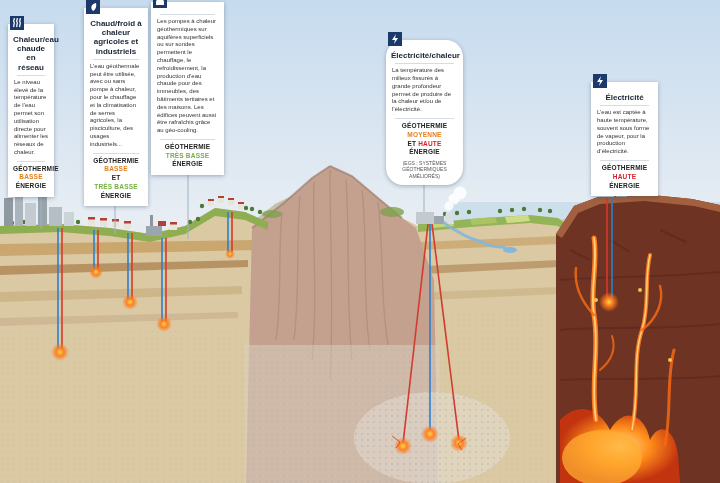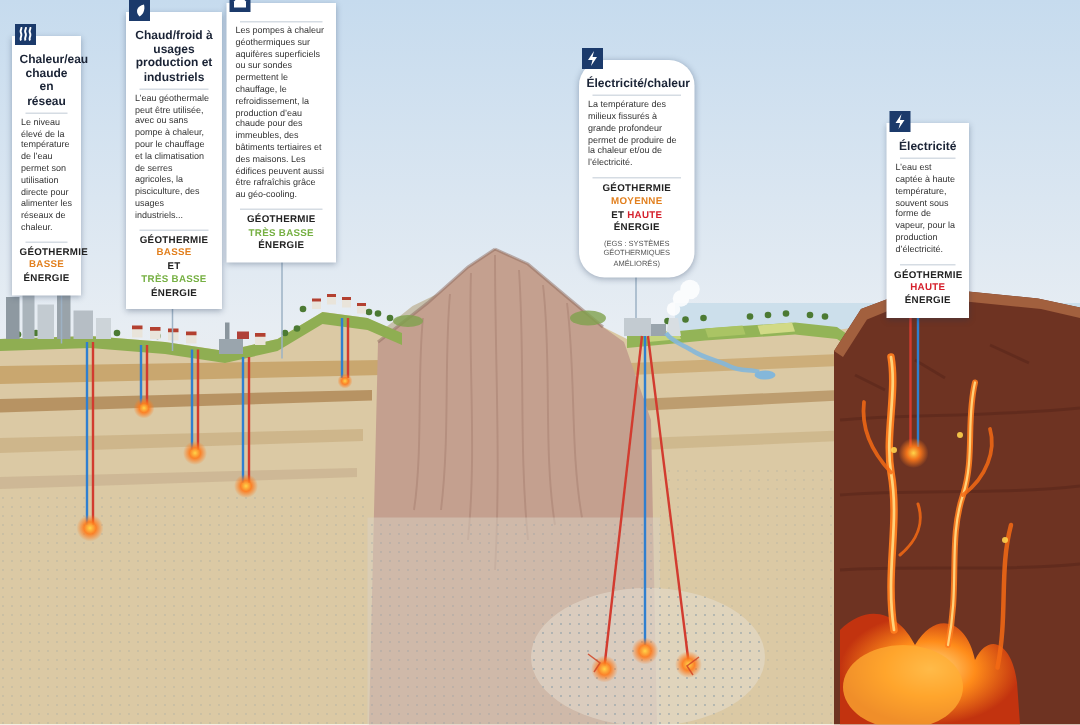--- a/index.html
+++ b/index.html
@@ -287,21 +287,21 @@
     <span class="l">ÉNERGIE</span>
   </div>
 </div>
 
 <div class="callout" style="left:84px;top:8px;width:64px;">
   <div class="icon-sq">
     <svg width="10" height="10" viewBox="0 0 10 10">
           <path d="M5,9 C2,6 3,2 8,1 C9,5 7,8 5,9 Z" fill="#fff"></path>
         </svg>
   </div>
-  <h3>Chaud/froid à usages production et industriels</h3>
+  <h3>Chaud/froid à chaleur agricoles et industriels</h3>
   <div class="rule"></div>
   <p>L’eau géothermale peut être utilisée, avec ou sans pompe à chaleur, pour le chauffage et la climatisation de serres agricoles, la pisciculture, des usages industriels...</p>
   <div class="rule"></div>
   <div class="energy">
     <span class="l">GÉOTHERMIE</span>
     <span class="l basse">BASSE</span>
     <span class="l">ET</span>
     <span class="l tres-basse">TRÈS BASSE</span>
     <span class="l">ÉNERGIE</span>
   </div>
@@ -338,21 +338,21 @@
     <span class="l moyenne">MOYENNE</span>
     <div class="l">
       <span>ET</span>
       <span class="haute">HAUTE</span>
     </div>
     <span class="l">ÉNERGIE</span>
   </div>
   <div class="note">(EGS : SYSTÈMES GÉOTHERMIQUES AMÉLIORÉS)</div>
 </div>
 
-<div class="callout" style="left:591px;top:82px;width:55px;">
+<div class="callout" style="left:591px;top:82px;width:67px;">
   <div class="icon-sq">
     <svg width="10" height="10" viewBox="0 0 10 10">
           <polygon points="6,0 2,6 5,6 4,10 8,4 5,4" fill="#fff"></polygon>
         </svg>
   </div>
   <h3>Électricité</h3>
   <div class="rule"></div>
   <p>L’eau est captée à haute température, souvent sous forme de vapeur, pour la production d’électricité.</p>
   <div class="rule"></div>
   <div class="energy">

